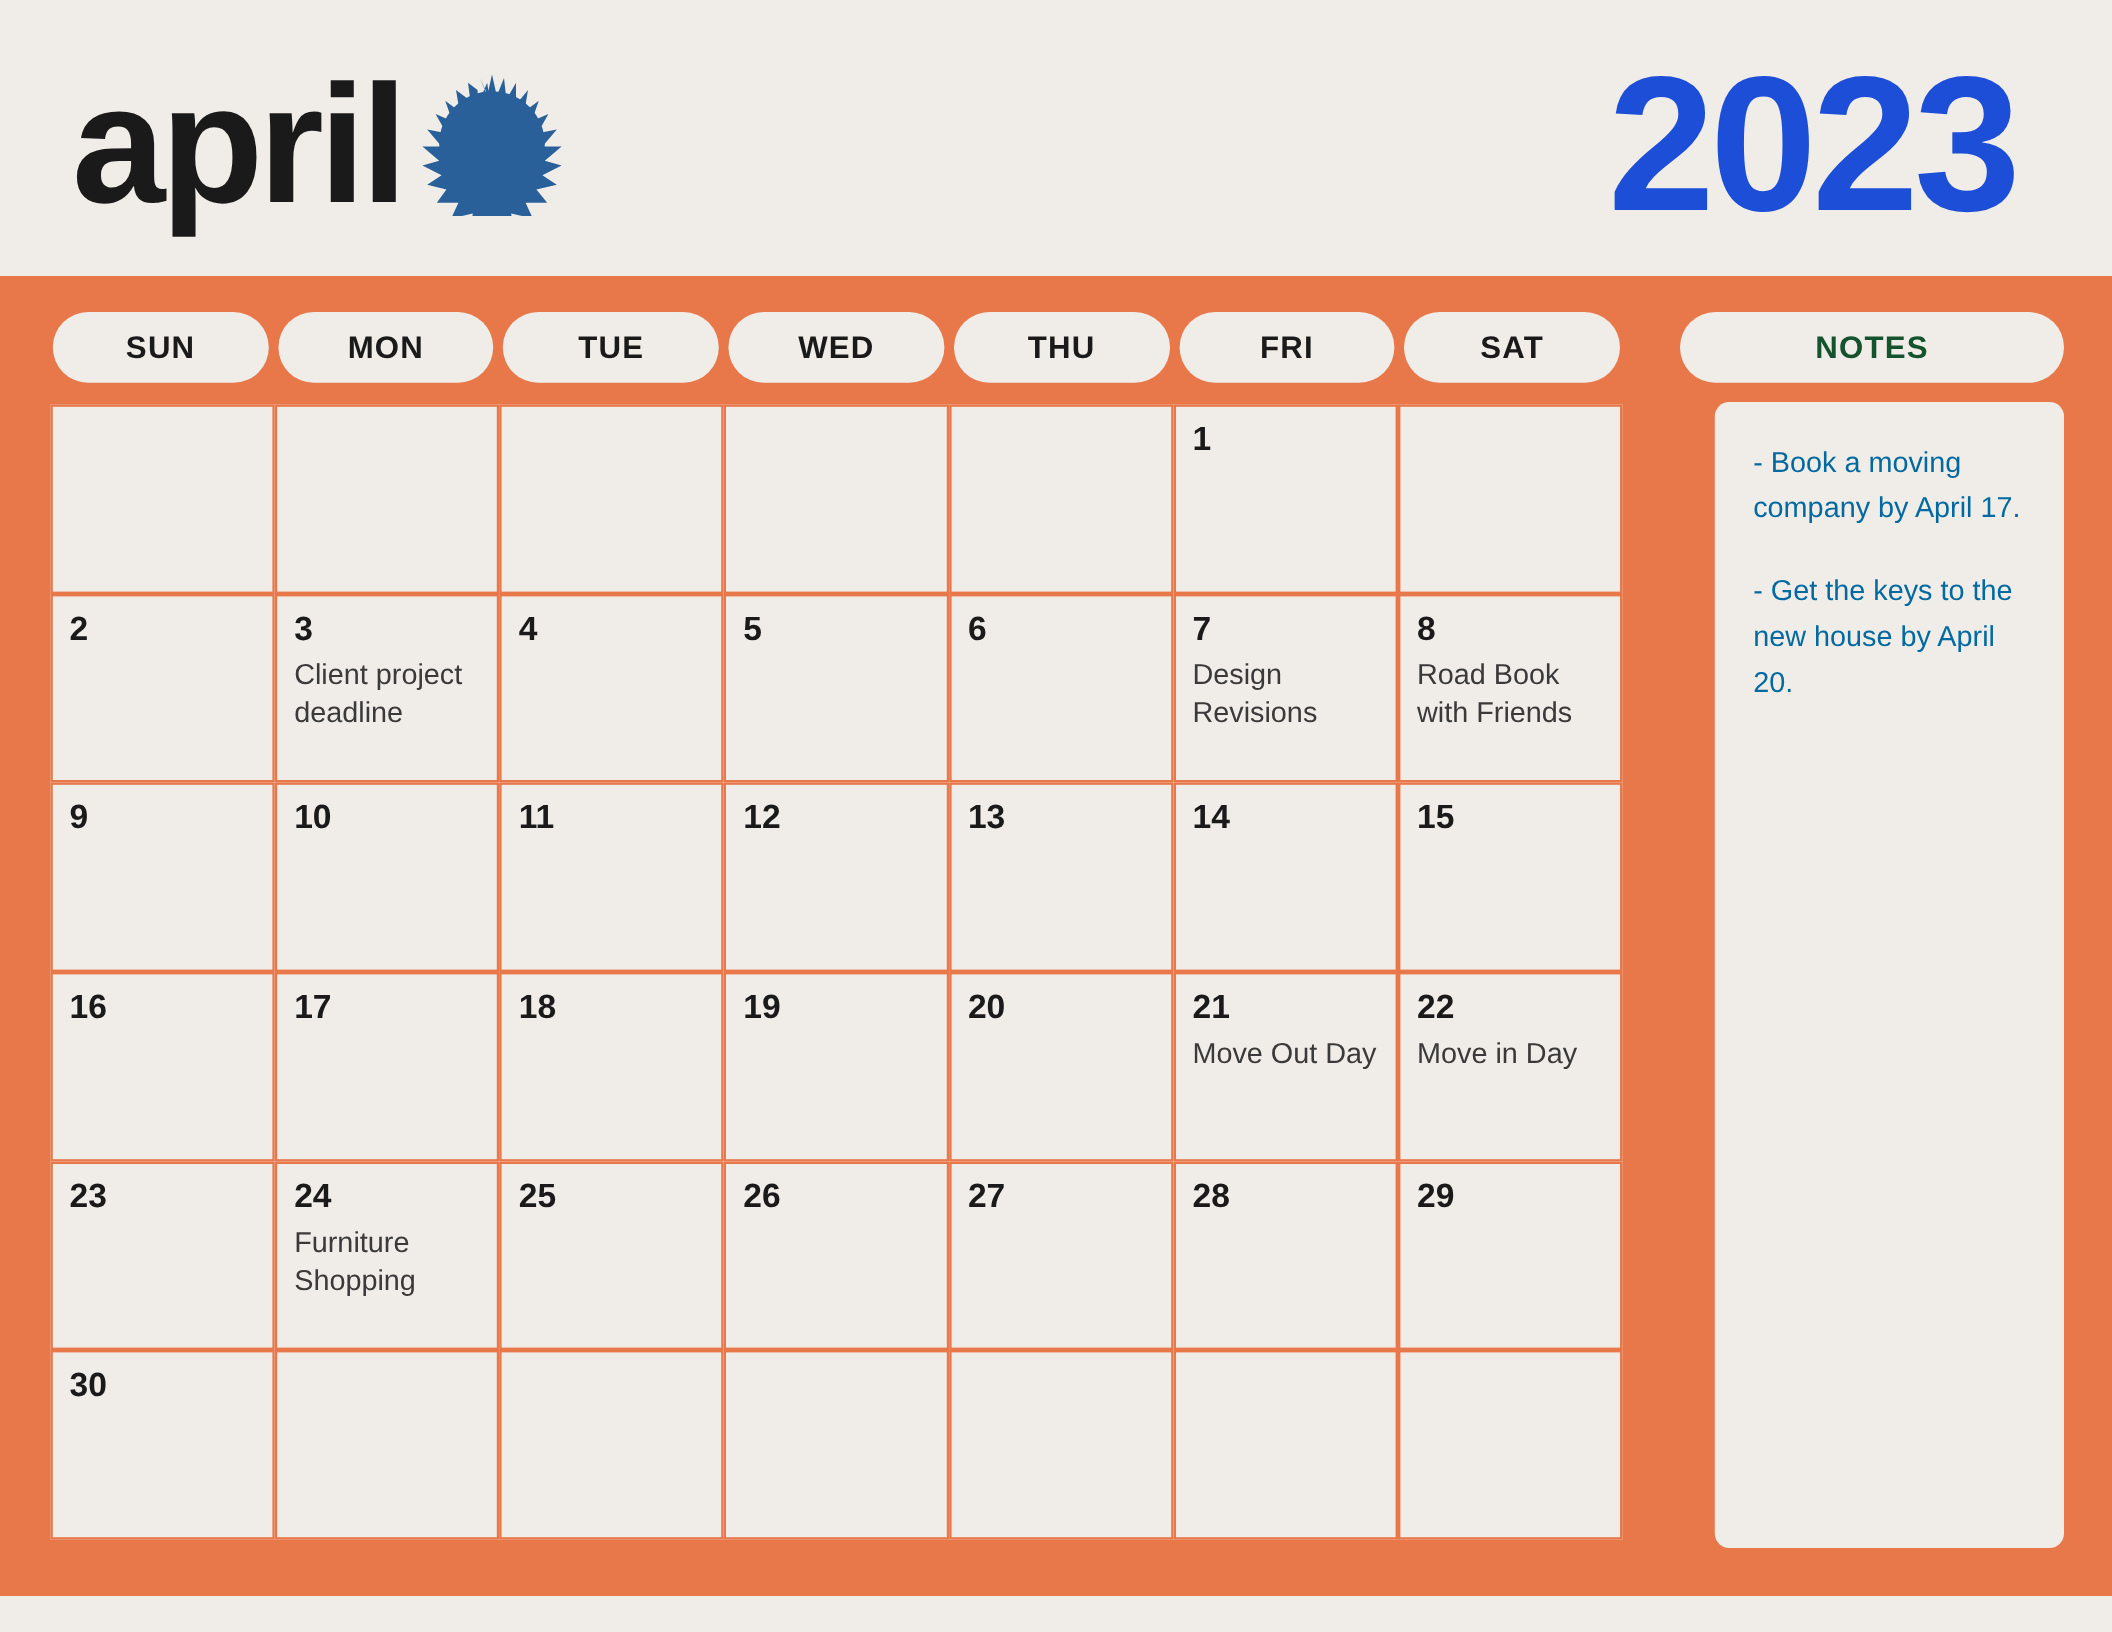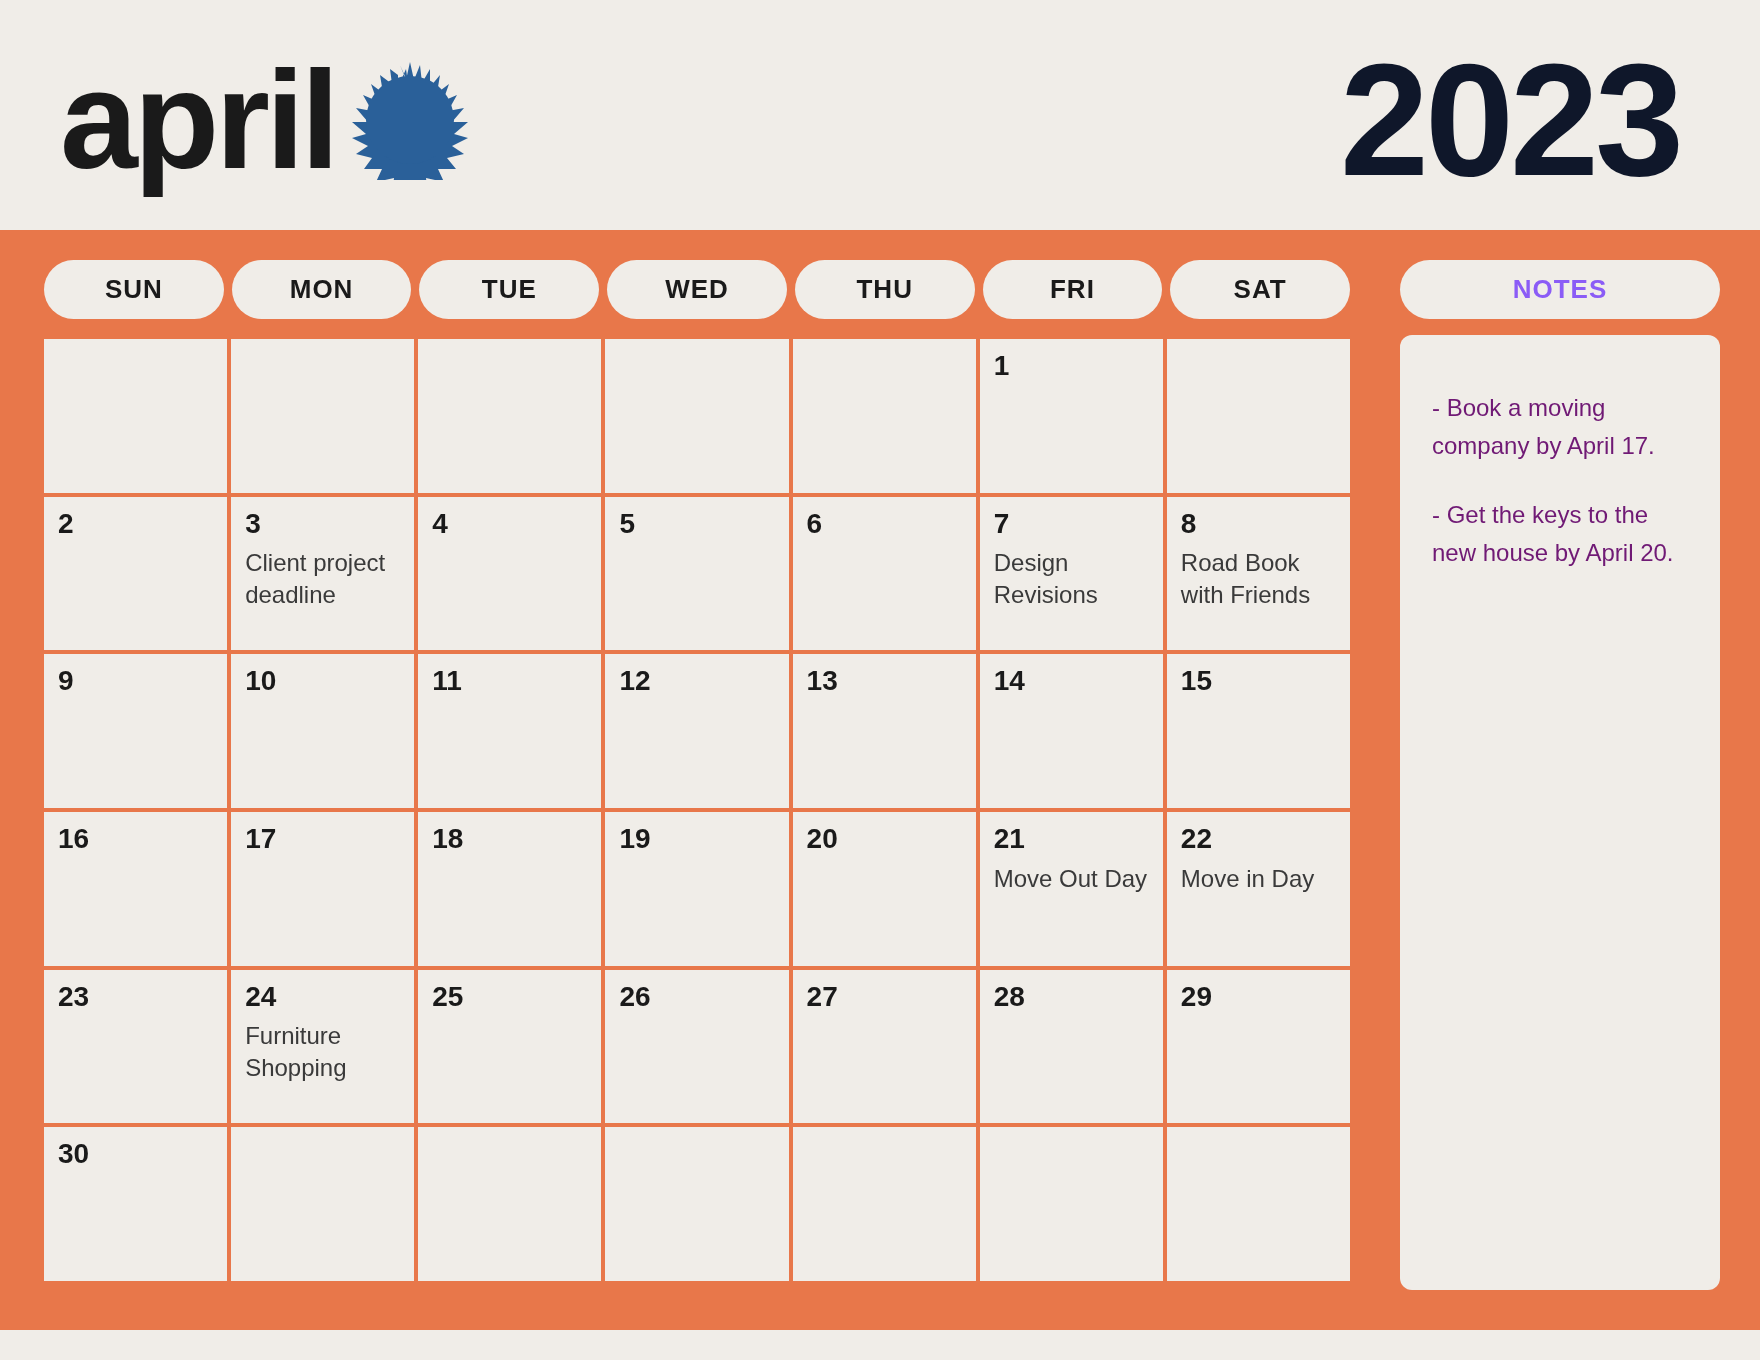--- a/index.html
+++ b/index.html
@@ -32,21 +32,21 @@
       letter-spacing: -4px;
     }
     .starburst {
       width: 120px;
       height: 120px;
       flex-shrink: 0;
     }
     .year-title {
       font-size: 160px;
       font-weight: 900;
-      color: #0f172a;
+      color: #1d4ed8;
       line-height: 1;
       letter-spacing: -4px;
     }
 
     
     .calendar-section {
       background: #e8774a;
       margin: 0;
       padding: 30px 40px 40px 40px;
       display: flex;
@@ -119,31 +119,32 @@
       flex-direction: column;
       gap: 16px;
     }
     .notes-header {
       background: #f0ede8;
       border-radius: 40px;
       text-align: center;
       padding: 14px 0;
       font-size: 26px;
       font-weight: 800;
-      color: #8b5cf6;
+      color: #14532d;
       letter-spacing: 1px;
     }
     .notes-body {
       background: #f0ede8;
       border-radius: 12px;
-      padding: 54px 32px;
+      padding: 32px 32px;
       flex: 1;
       font-size: 24px;
-      color: #701a75;
+      color: #0369a1;
       line-height: 1.6;
+      margin-left: 29px;
     }
     .note-item {
       margin-bottom: 30px;
     }
   </style>
 </head>
 <body>
 
 <div class="header">
   <div class="header-left">

